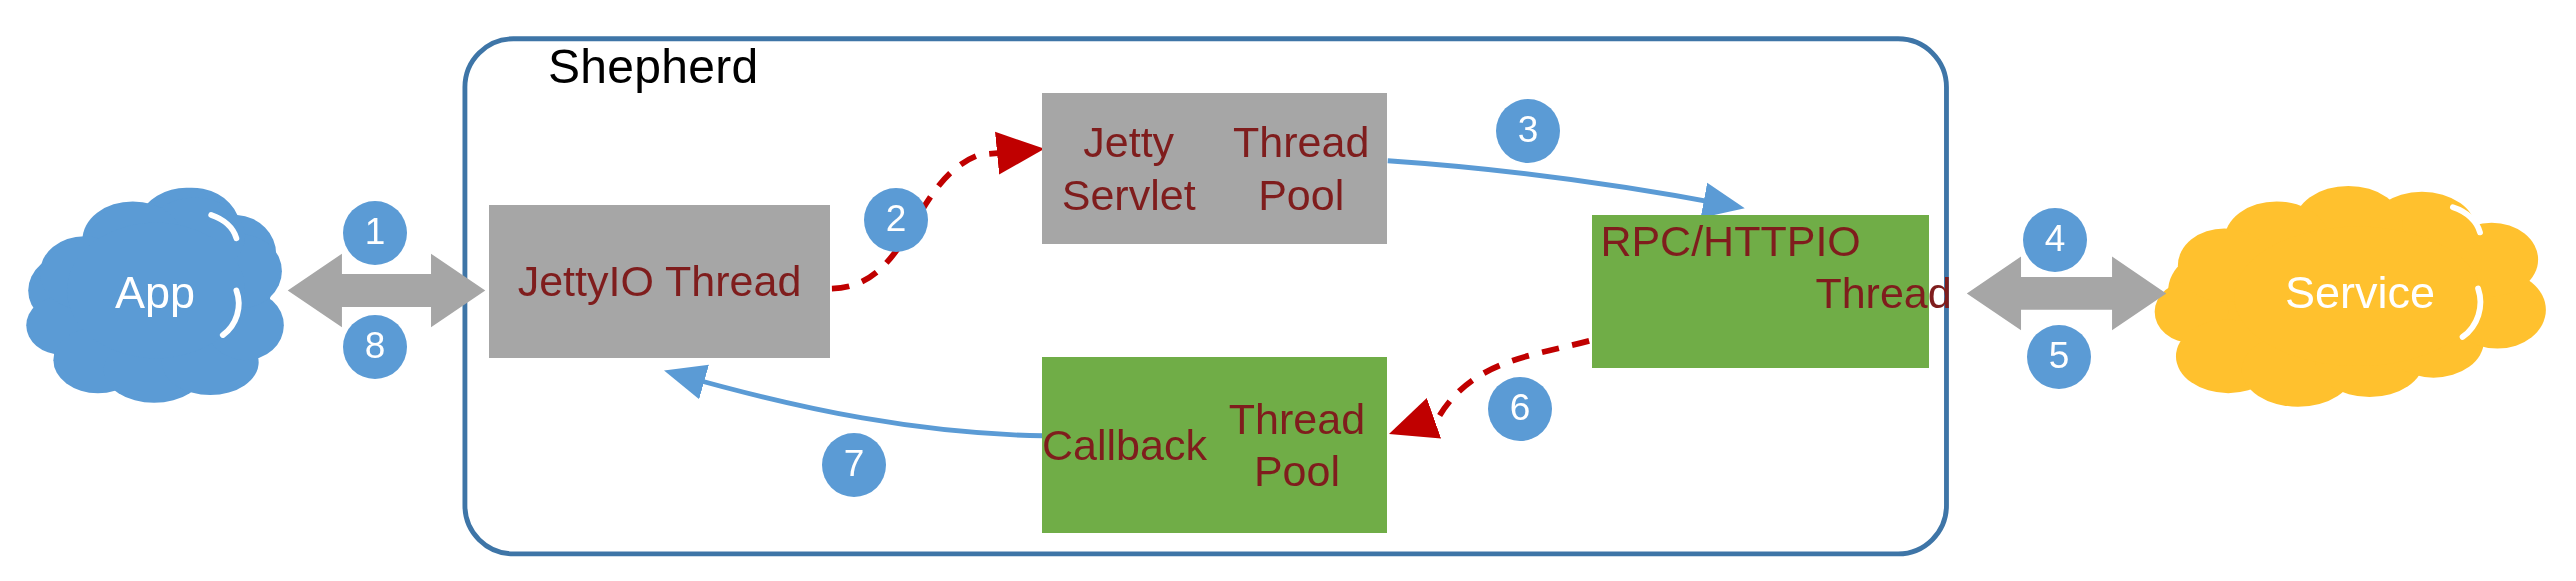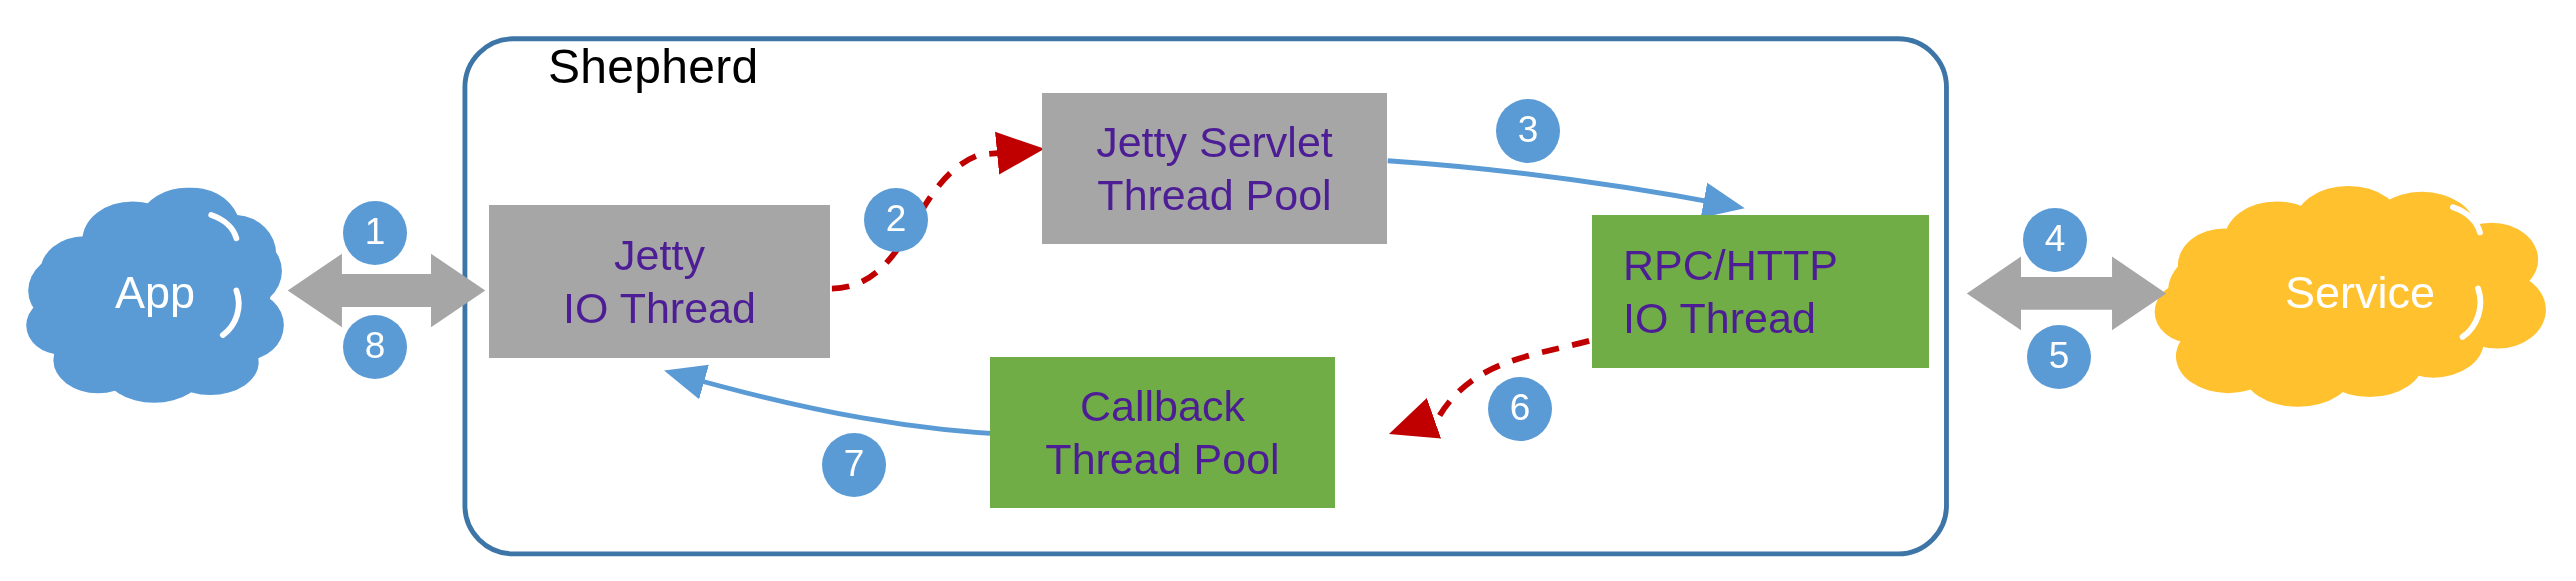--- a/index.html
+++ b/index.html
@@ -21,24 +21,24 @@
   #stage svg.layer {
     position: absolute;
     left: 0;
     top: 0;
     width: 2576px;
     height: 581px;
   }
   .box {
     position: absolute;
     display: flex;
-    flex-direction: column;
+    flex-direction: row;
     align-items: center;
     justify-content: center;
-    color: #4c1d95;
+    color: #7f1d1d;
     font-size: 43px;
     line-height: 1.22;
     text-align: center;
   }
   .box.left-align {
     align-items: flex-start;
     text-align: left;
     padding-left: 31px;
     box-sizing: border-box;
   }
@@ -171,21 +171,21 @@
   <div class="box box-gray" style="left:1042px; top:93px; width:345px; height:151px;">
     <div>Jetty Servlet</div>
     <div>Thread Pool</div>
   </div>
 
   <div class="box box-green left-align" style="left:1592px; top:215px; width:337px; height:153px;">
     <div>RPC/HTTP</div>
     <div>IO Thread</div>
   </div>
 
-  <div class="box box-green" style="left:990px; top:357px; width:345px; height:151px;">
+  <div class="box box-green" style="left:1042px; top:357px; width:345px; height:176px;">
     <div>Callback</div>
     <div>Thread Pool</div>
   </div>
 
   <div class="badge" style="left:343px; top:201px; width:64px; height:64px;">
     <span>1</span>
   </div>
 
   <div class="badge" style="left:343px; top:315px; width:64px; height:64px;">
     <span>8</span>

